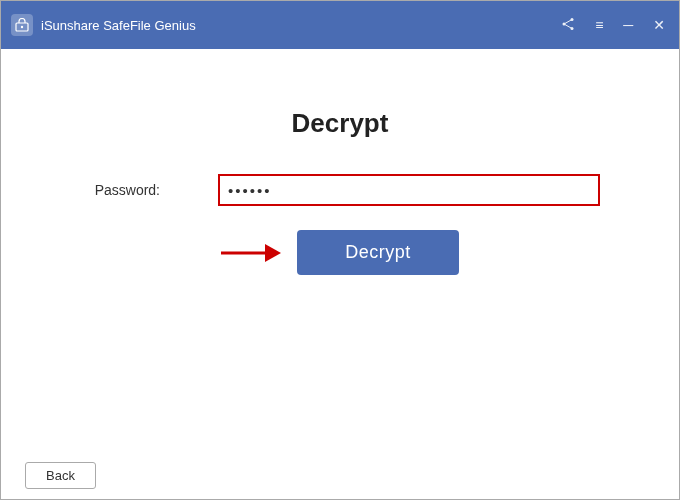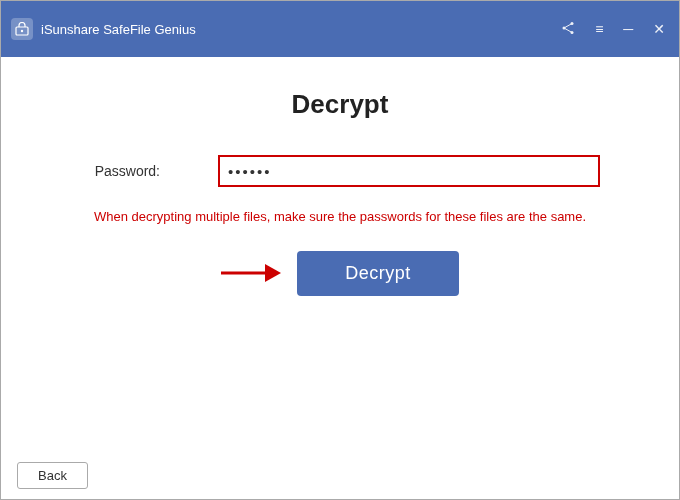--- a/index.html
+++ b/index.html
@@ -23,21 +23,21 @@
       height: 500px;
       background: #ffffff;
       border: 1px solid #aaa;
       display: flex;
       flex-direction: column;
       box-shadow: 2px 2px 8px rgba(0,0,0,0.3);
     }
 
     .title-bar {
       background: #4a6cb3;
-      height: 56px;
+      height: 48px;
       display: flex;
       align-items: center;
       padding: 12px 10px;
       flex-shrink: 0;
     }
 
     .title-bar-icon {
       width: 22px;
       height: 22px;
       margin-right: 8px;
@@ -72,21 +72,21 @@
       border: none;
       padding: 2px 4px;
       line-height: 1;
     }
 
     .content {
       flex: 1;
       display: flex;
       flex-direction: column;
       align-items: center;
-      padding: 32px 60px 20px 60px;
+      padding: 59px 60px 20px 60px;
       position: relative;
     }
 
     .page-title {
       font-size: 26px;
       font-weight: bold;
       color: #222;
       margin-bottom: 35px;
     }
 
@@ -151,21 +151,21 @@
       border: none;
       padding: 12px 48px;
       font-size: 18px;
       font-weight: 500;
       cursor: pointer;
       border-radius: 4px;
       letter-spacing: 0.5px;
     }
 
     .footer {
-      padding: 10px 16px;
+      padding: 10px 24px;
       display: flex;
       align-items: flex-end;
     }
 
     .back-button {
       background: white;
       border: 1px solid #aaa;
       padding: 5px 20px;
       font-size: 13px;
       cursor: pointer;
@@ -204,21 +204,20 @@
   </div>
 
   <div class="content">
     <h1 class="page-title">Decrypt</h1>
 
     <div class="form-row">
       <label class="form-label">Password:</label>
       <input class="password-input" type="password" value="••••••" style="">
     </div>
 
-    <p class="warning-text">When decrypting multiple files, make sure the passwords for these files are the same.</p>
 
     <div class="decrypt-row">
       <div class="arrow-icon">
         <svg width="60" height="28" viewBox="0 0 60 28" fill="none" class="arrow-svg">
           <line x1="0" y1="14" x2="44" y2="14" stroke="#cc0000" stroke-width="3"></line>
           <polygon points="44,5 60,14 44,23" fill="#cc0000"></polygon>
         </svg>
       </div>
       <button class="decrypt-button">Decrypt</button>
     </div>

